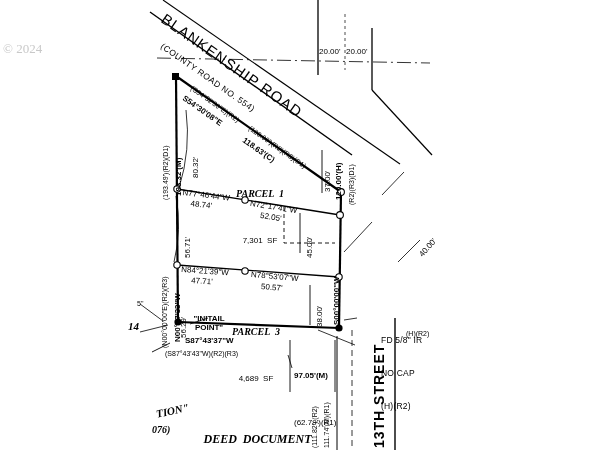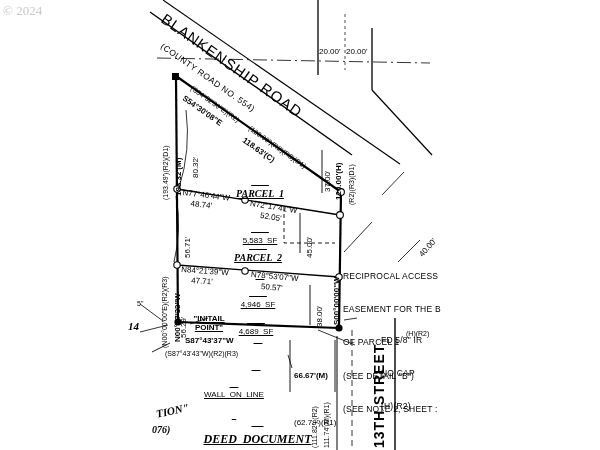--- a/index.html
+++ b/index.html
@@ -10,22 +10,22 @@
   #stage{position:relative;width:600px;height:450px;}
   svg#plat{position:absolute;left:0;top:0;width:600px;height:450px;}
 
   .lbl{position:absolute;white-space:pre;font-family:"Liberation Sans",sans-serif;
        color:#000;line-height:1.12;}
   .tiny{font-size:7px;}
   .sm{font-size:8px;}
   .lg{font-size:10px;}
   .b{font-weight:bold;}
   .serif{font-family:"Liberation Serif",serif;font-style:italic;font-weight:bold;}
-  .center{text-align:center;text-decoration:underline;}
-  .wm{color:#c9c9c9;font-family:"Liberation Serif",serif;font-size:13px;}
+  .center{text-align:center;}
+  .wm{color:#c9c9c9;font-family:"Liberation Serif",serif;font-size:13px;margin-top:38px;}
   .road{font-family:"Liberation Sans",sans-serif;font-size:15px;letter-spacing:1px;}
   .roadsub{font-family:"Liberation Sans",sans-serif;font-size:8.5px;letter-spacing:0.5px;}
   .street{font-family:"Liberation Sans",sans-serif;font-size:14px;letter-spacing:1px;font-weight:600;}
   .notes{font-size:8.5px;line-height:1.30;letter-spacing:.2px;}
   .bk{position:absolute;white-space:nowrap;}
 </style>
 </head>
 <body>
 
 <div id="stage">
@@ -161,27 +161,24 @@
   </div>
   <div class="bk" style="left:176px;top:258px;transform:rotate(-90deg);transform-origin:0 0;">
     <span class="sm">56.71'</span>
   </div>
   <div class="bk" style="left:172px;top:338px;transform:rotate(-90deg);transform-origin:0 0;">
     <span class="sm">56.29'</span>
   </div>
 
   <div class="lbl center" style="left:210px;top:152px;width:100px;">
     <div class="serif lg">PARCEL  1</div>
-    <div class="sm" style="margin-top:2px;">5,583  SF</div>
-  </div>
-  <div class="lbl center" style="left:208px;top:216px;width:100px;">
-    <div class="serif lg">PARCEL  2</div>
-    <div class="sm" style="margin-top:2px;">4,946  SF</div>
+    <div class="sm" style="margin-top:2px;">7,301  SF</div>
   </div>
   <div class="lbl center" style="left:206px;top:290px;width:100px;">
+    <div class="serif lg">PARCEL  3</div>
     <div class="sm" style="margin-top:2px;">4,689  SF</div>
   </div>
 
   <div class="bk" style="left:184px;top:181px;transform:rotate(7deg);transform-origin:0 0;">
     <span class="sm">N77°46'44"W</span>
   </div>
   <div class="bk" style="left:192px;top:192px;transform:rotate(7deg);transform-origin:0 0;">
     <span class="sm">48.74'</span>
   </div>
   <div class="bk" style="left:252px;top:192px;transform:rotate(9deg);transform-origin:0 0;">
@@ -219,52 +216,44 @@
     <span class="sm">45.00'</span>
   </div>
   <div class="bk" style="left:308px;top:327px;transform:rotate(-90deg);transform-origin:0 0;">
     <span class="sm">38.00'</span>
   </div>
 
   <div class="bk" style="left:412px;top:248px;transform:rotate(-48deg);transform-origin:0 0;">
     <span class="sm">40.00'</span>
   </div>
 
-  <div class="lbl notes" style="left:343px;top:249px;">
-    <div>RECIPROCAL ACCESS</div>
-    <div>EASEMENT FOR THE B</div>
-    <div>OF PARCEL 1</div>
-    <div>(SEE DETAIL "B")</div>
-    <div>(SEE NOTE 2, SHEET :</div>
-  </div>
 
   <div class="lbl notes" style="left:381px;top:313px;">
     <div>FD 5/8" IR</div>
     <div>NO CAP</div>
     <div>(H)(R2)</div>
   </div>
 
   <div class="lbl sm b center" style="left:176px;top:314px;width:66px;line-height:1.15;">"INITAIL
 POINT"</div>
 
   <div class="lbl serif" style="left:128px;top:320px;font-size:11px;">14</div>
   <div class="lbl tiny" style="left:137px;top:300px;">5"</div>
 
   <div class="lbl sm b" style="left:185px;top:337px;">S87°43'37"W</div>
   <div class="lbl tiny" style="left:165px;top:350px;">(S87°43'43"W)(R2)(R3)</div>
 
   <div class="lbl" style="left:294px;top:336px;">
-    <div class="sm b">66.67'(M)</div>
+    <div class="sm b">97.05'(M)</div>
     <div class="sm" style="margin-top:2px;">(62.79')(R1)</div>
     
     
   </div>
 
   <div class="lbl sm center" style="left:160px;top:368px;width:148px;line-height:1.35;">
-    <div>WALL  ON  LINE</div>
   </div>
 
   <div class="lbl serif center" style="left:170px;top:396px;width:175px;font-size:12px;line-height:1.45;">
     <div>DEED  DOCUMENT</div>
     
   </div>
 
   <div class="bk serif" style="left:155px;top:408px;font-size:11px;transform:rotate(-12deg);transform-origin:0 0;">TION"</div>
   <div class="bk serif" style="left:152px;top:424px;font-size:10px;">076)</div>
 

